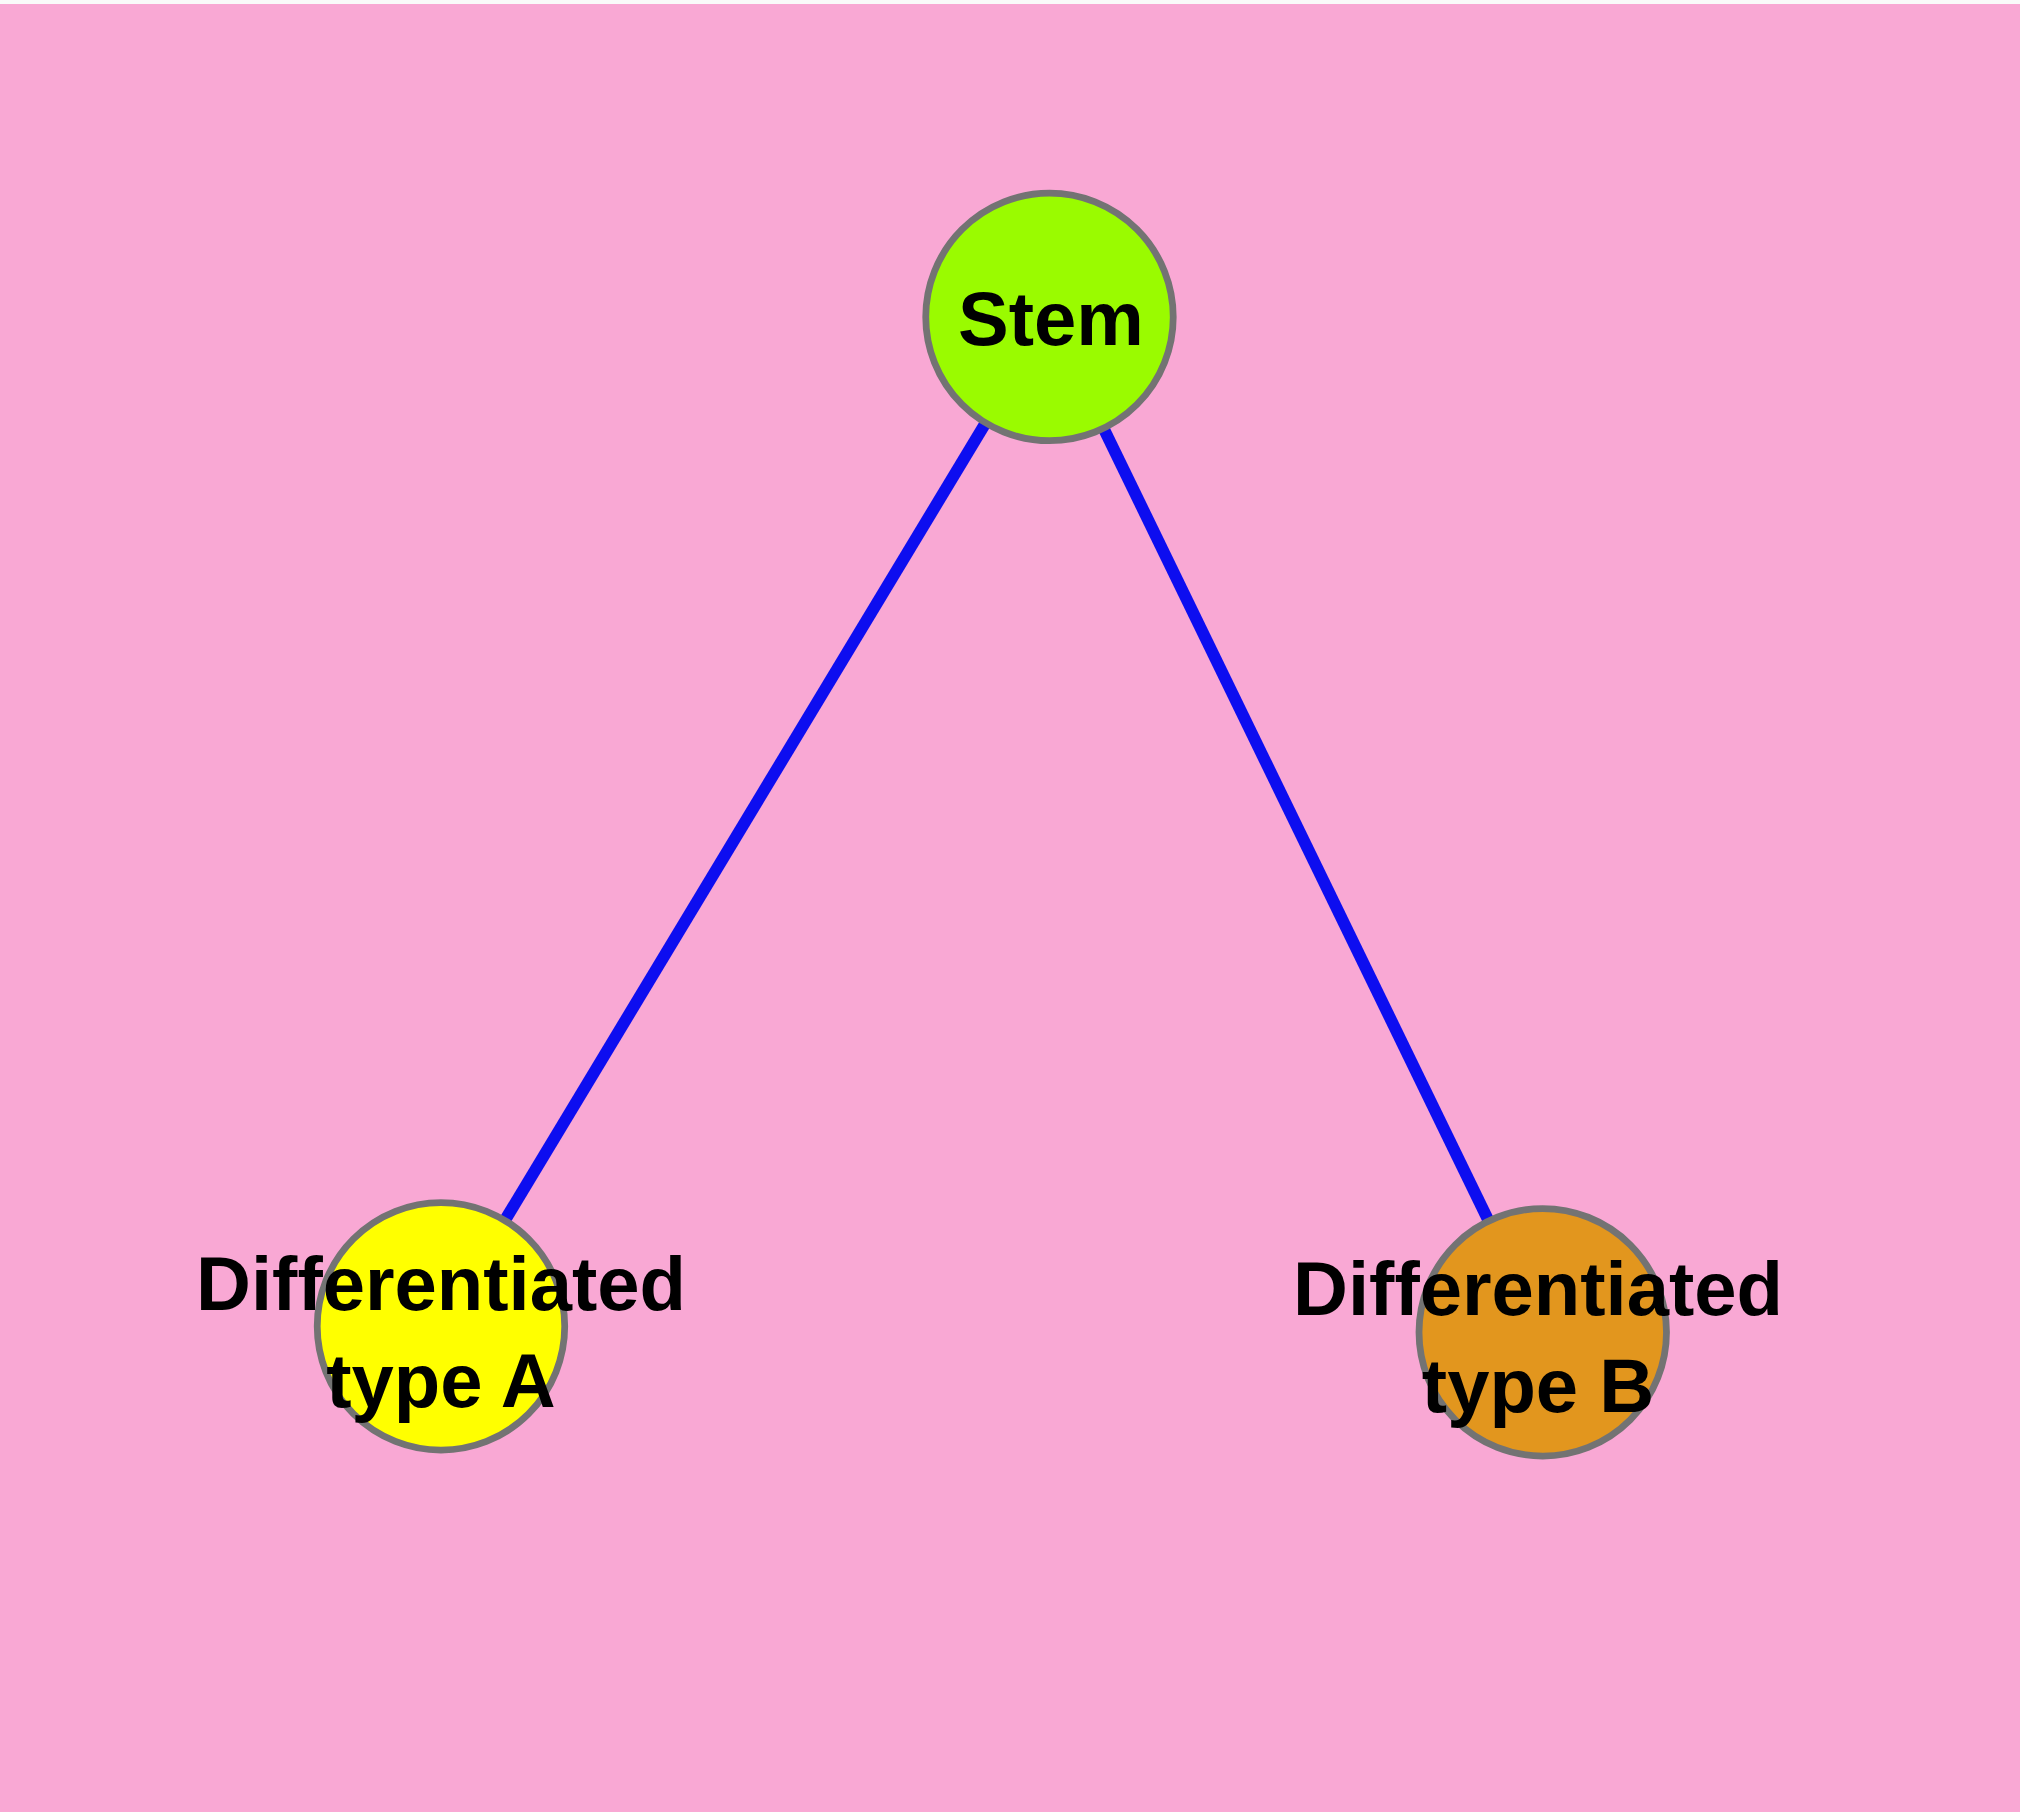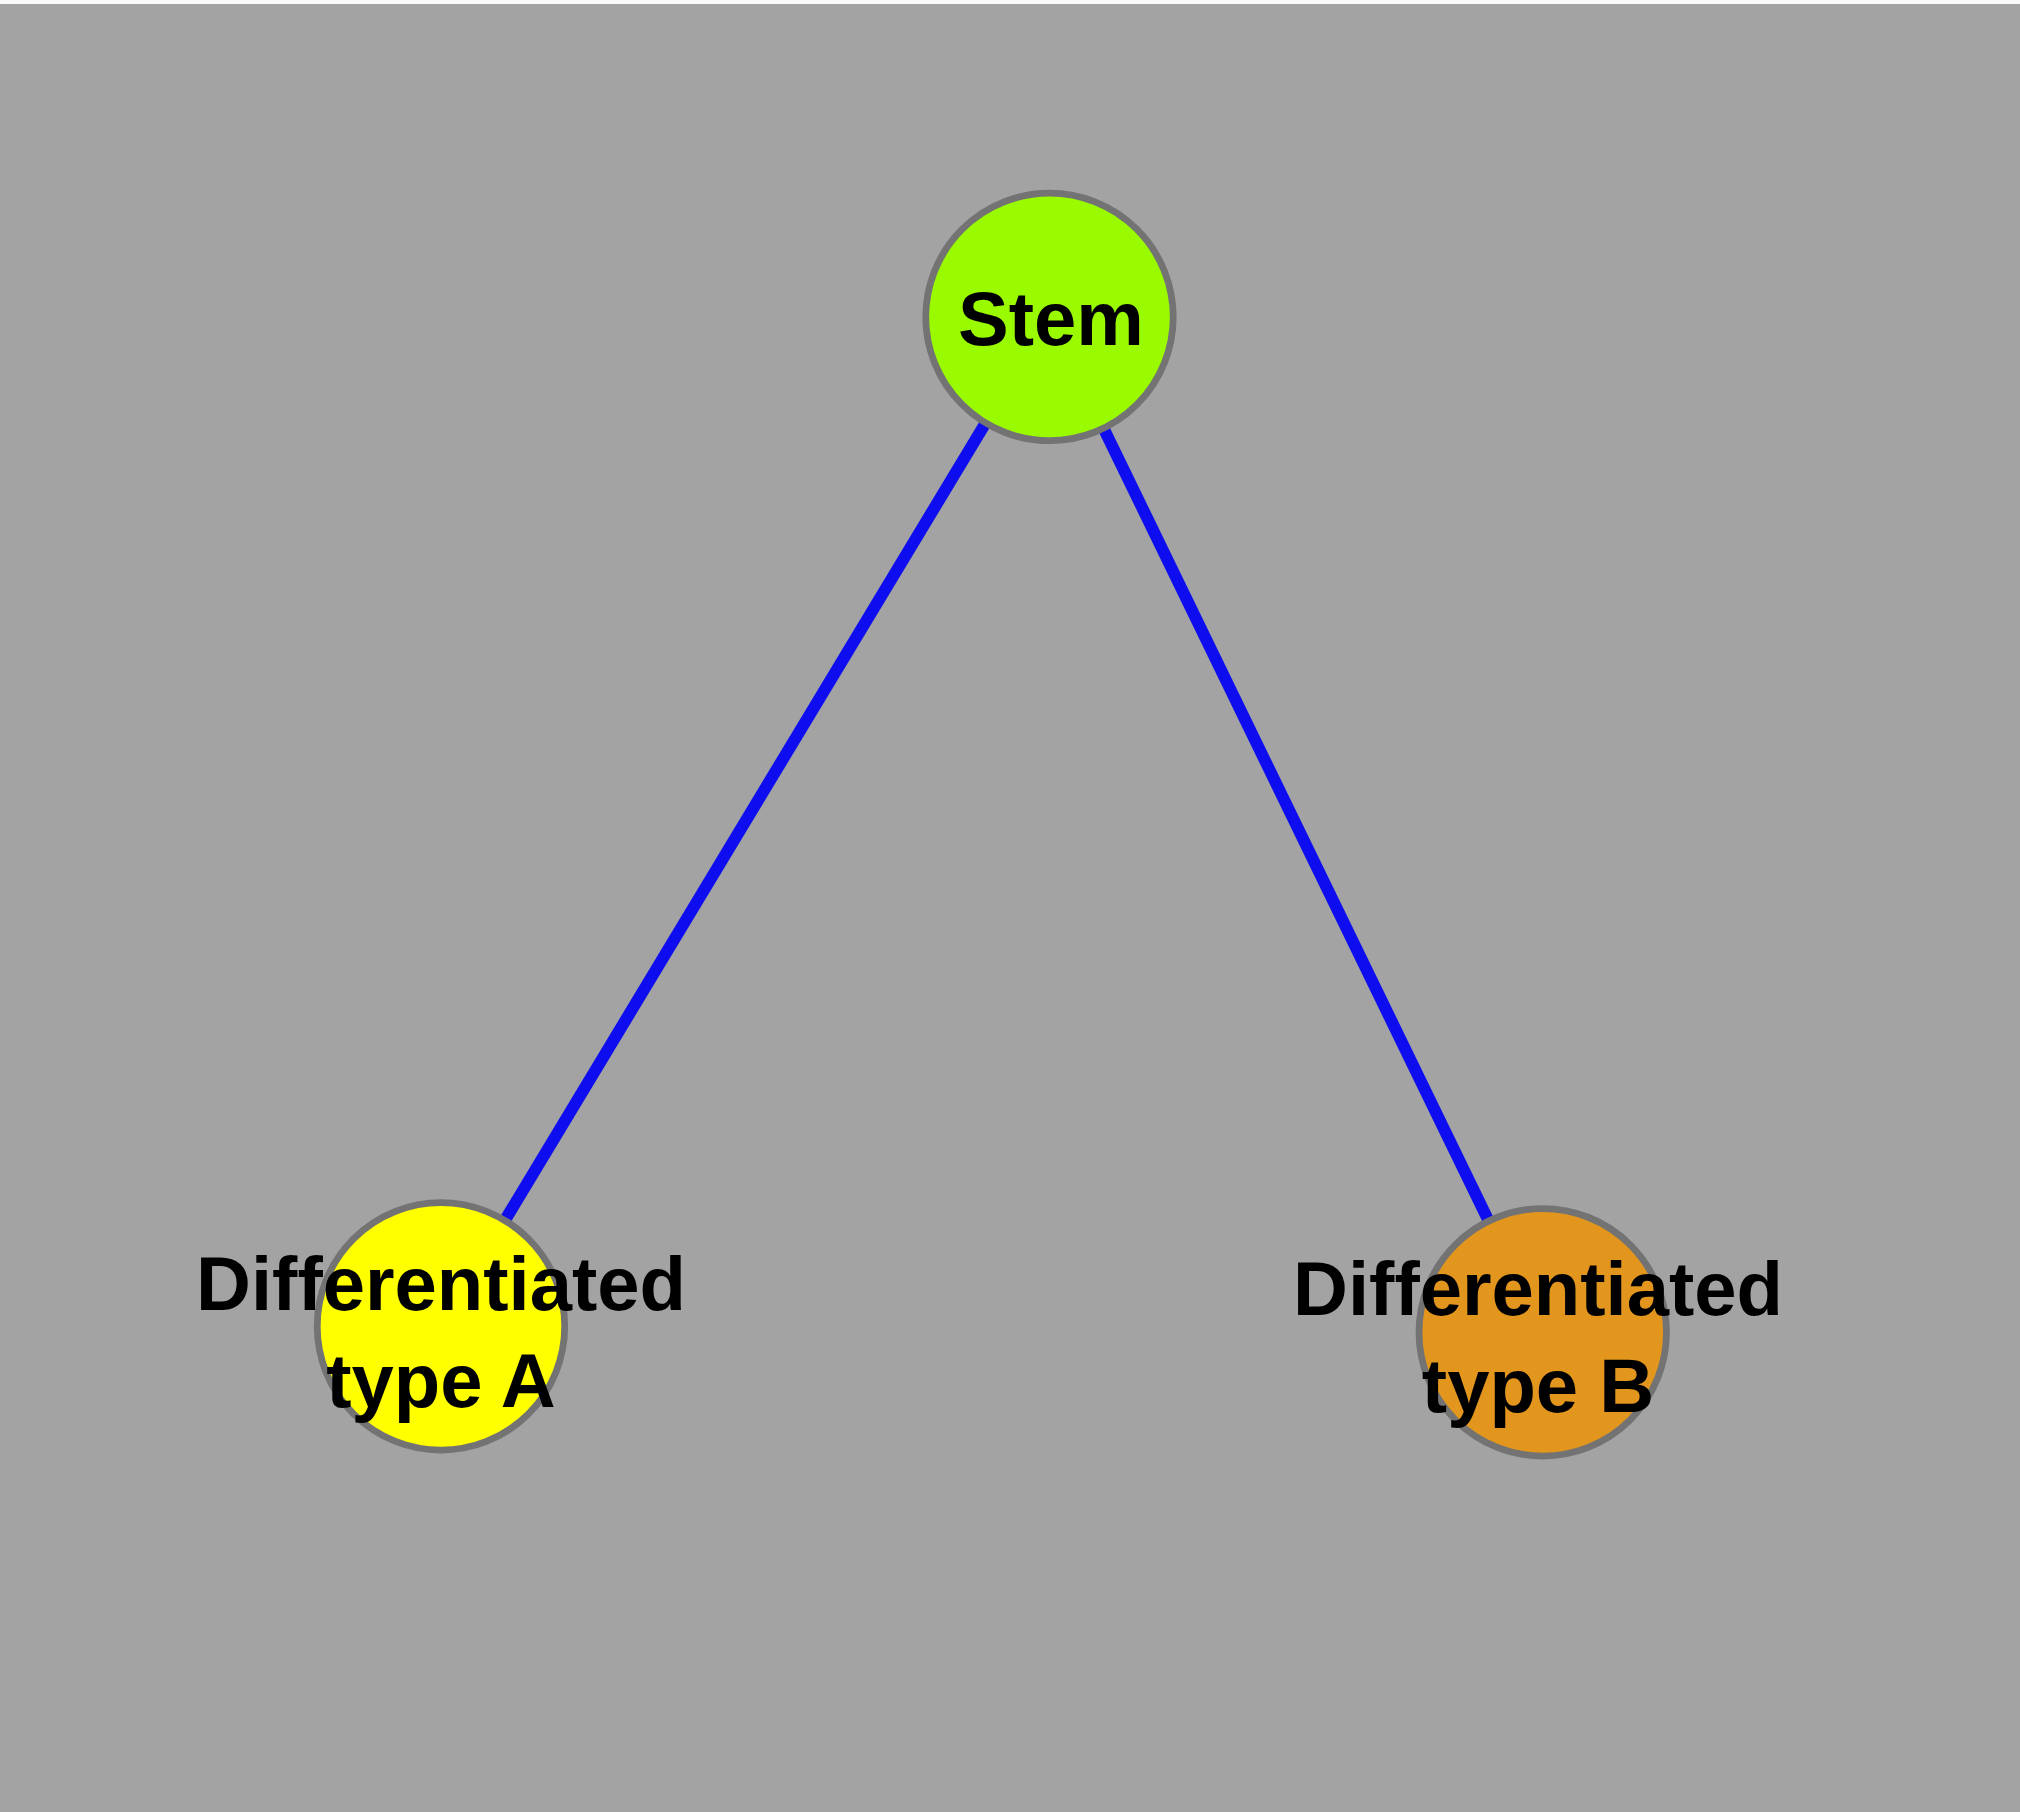--- a/index.html
+++ b/index.html
@@ -39,21 +39,21 @@
     color: #000000;
     letter-spacing: 0px;
   }
   #label-stem   { left: 1051px; top: 319px;  line-height: 88px; }
   #label-type-a { left: 441px;  top: 1332px; }
   #label-type-b { left: 1538px; top: 1337px; }
 </style>
 </head>
 <body>
 
-<div id="canvas" style="background: #a3a3a3;">
+<div id="canvas" style="background: #f9a8d4;">
 
   <svg id="graph-svg" viewBox="0 0 2384 2138" xmlns="http://www.w3.org/2000/svg">
 
     <line x1="1238" y1="374" x2="520" y2="1565" stroke="#0D0DF0" stroke-width="14"></line>
     <line x1="1238" y1="374" x2="1820" y2="1572" stroke="#0D0DF0" stroke-width="14"></line>
 
     <circle cx="1238" cy="374" r="146" fill="#9AFB00" stroke="#737373" stroke-width="8"></circle>
     <circle cx="520" cy="1565" r="146" fill="#FFFF00" stroke="#737373" stroke-width="8"></circle>
     <circle cx="1820" cy="1572" r="146" fill="#E2961E" stroke="#737373" stroke-width="8"></circle>
   </svg>

